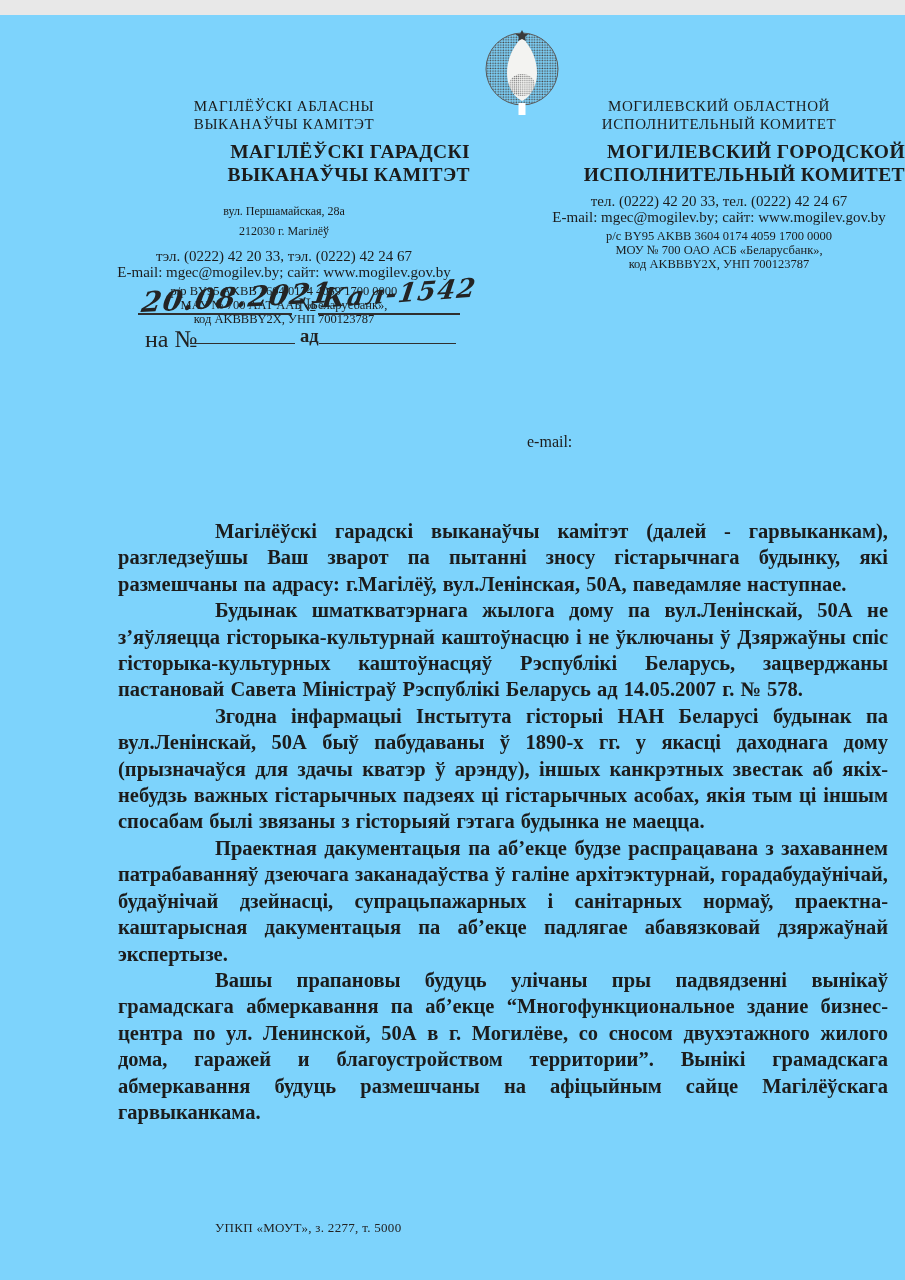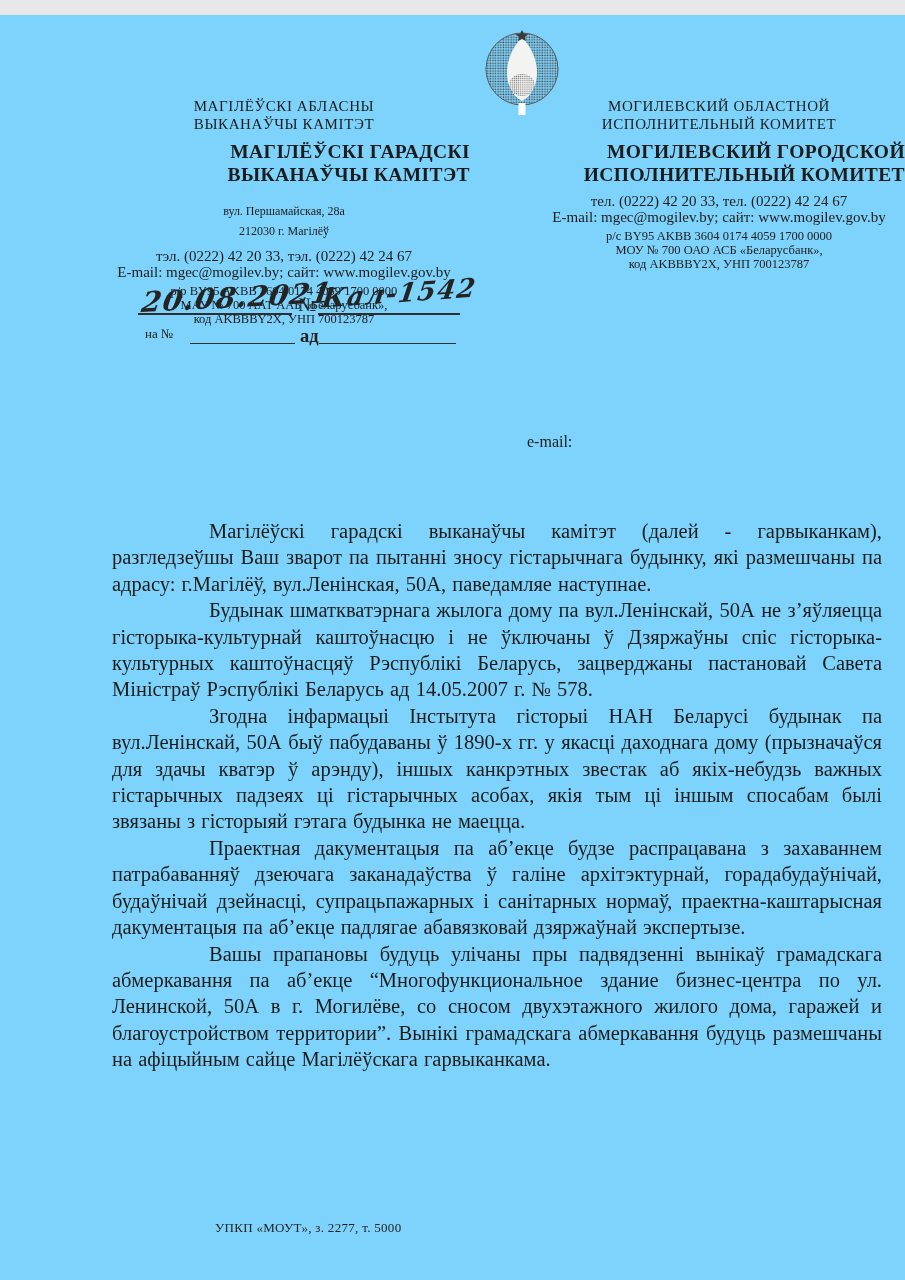--- a/index.html
+++ b/index.html
@@ -23,21 +23,21 @@
   .uline{position:absolute;border-bottom:2px solid #2f2f2f;height:0;}
   .hand{
     position:absolute;font-family:"DejaVu Serif", serif;font-style:italic;font-weight:bold;
     color:#242424;transform:rotate(-3deg) skewX(-12deg);letter-spacing:1.5px;white-space:nowrap;
   }
   .ref-label{position:absolute;font-size:19px;color:#222;}
   
   .note{position:absolute;left:513px;top:300px;width:382px;font-size:21px;line-height:27px;}
   .email-label{position:absolute;left:527px;top:418px;font-size:16px;}
   
-  .body-text{position:absolute;left:112px;top:503px;width:770px;}
+  .body-text{position:absolute;left:118px;top:503px;width:770px;font-weight:bold;}
   .body-text p{
     margin:0;font-size:20.5px;line-height:26.4px;text-align:justify;
     text-indent:97px;word-spacing:1px;
   }
   
   .imprint{position:absolute;left:215px;top:1205px;font-size:13px;letter-spacing:.3px;color:#222;}
   
   .scan-edge-bottom{
     position:absolute;left:0;bottom:0;width:905px;height:6px;opacity:.18;
     background:repeating-linear-gradient(90deg,#000 0 1px,transparent 1px 4px);
@@ -92,21 +92,21 @@
 МОУ № 700 ОАО АСБ «Беларусбанк»,
 код AKBBBY2X, УНП 700123787</div>
   </div>
 
   <div class="hand" style="left:142px;top:266px;font-size:28px;">20.08.2021</div>
   <div class="uline" style="left:138px;top:298px;width:154px;"></div>
   <div class="ref-label" style="left:298px;top:279px;">№</div>
   <div class="hand" style="left:322px;top:263px;font-size:26px;transform:rotate(-4deg) skewX(-12deg);">Кал-1542</div>
   <div class="uline" style="left:318px;top:298px;width:142px;"></div>
 
-  <div class="ref-label" style="left:145px;top:311px;font-size:13px;">на №</div>
+  <div class="ref-label" style="left:145px;top:311px;font-size:24px;">на №</div>
   <div class="uline" style="left:190px;top:328px;width:105px;border-bottom-width:1.5px;"></div>
   <div class="ref-label" style="left:300px;top:311px;font-size:18.5px;font-weight:bold;">ад</div>
   <div class="uline" style="left:319px;top:328px;width:137px;border-bottom-width:1.5px;"></div>
 
 
   <div class="email-label">e-mail:</div>
 
   <div class="body-text">
     <p>Магілёўскі гарадскі выканаўчы камітэт (далей - гарвыканкам), разгледзеўшы Ваш зварот па пытанні зносу гістарычнага будынку, які размешчаны па адрасу: г.Магілёў, вул.Ленінская, 50А, паведамляе наступнае.</p>
     <p>Будынак шматкватэрнага жылога дому па вул.Ленінскай, 50А не з’яўляецца гісторыка-культурнай каштоўнасцю і не ўключаны ў Дзяржаўны спіс гісторыка-культурных каштоўнасцяў Рэспублікі Беларусь, зацверджаны пастановай Савета Міністраў Рэспублікі Беларусь ад 14.05.2007 г. № 578.</p>

